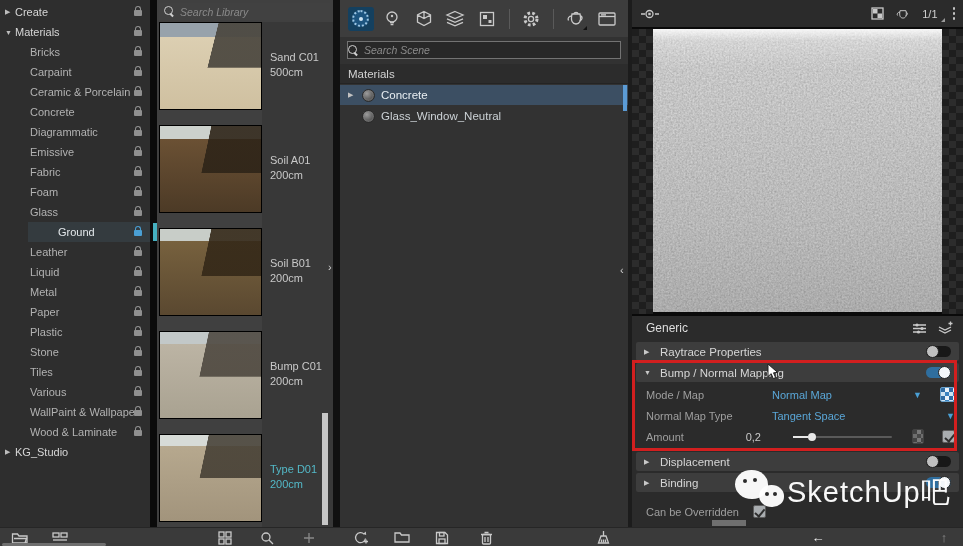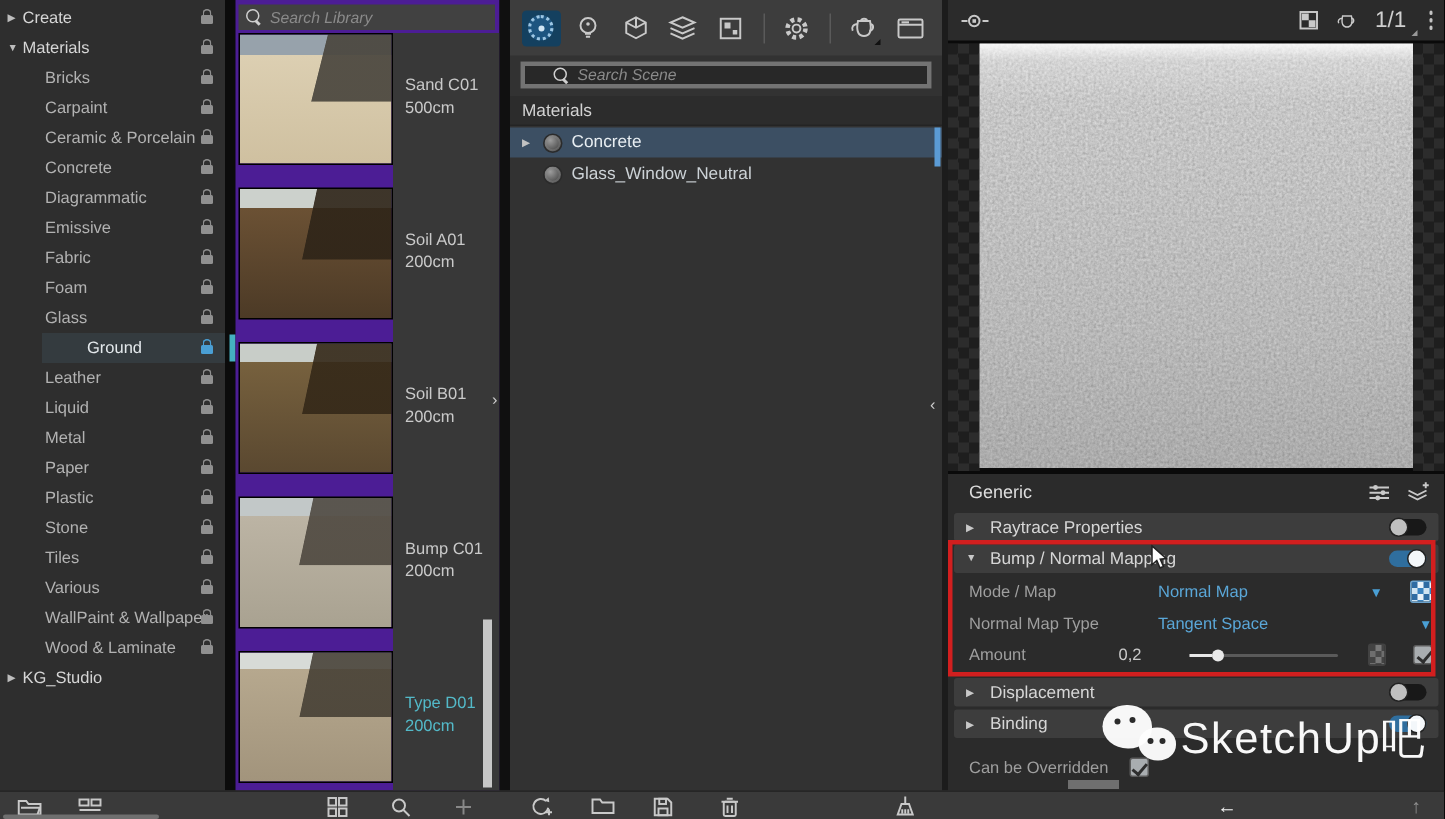--- a/index.html
+++ b/index.html
@@ -14,21 +14,21 @@
   .srow.group { padding-left:0; color:#d6d6d6; }
   .srow.child { padding-left:30px; }
   .srow .slabel { flex:1; white-space:nowrap; overflow:hidden; }
   .srow.sel { background:#343b3f; color:#e4e9ec;margin-left:28px; }
   .lock { position:absolute; right:8px; top:8px; width:8px; height:6px; background:#909090; border-radius:1px; }
   .lock::before { content:''; position:absolute; top:-4px; left:1px; width:4px; height:4px; border:1.4px solid #909090; border-bottom:none; border-radius:3px 3px 0 0; }
   .lock.blue { background:#4a9fd4; } .lock.blue::before { border-color:#4a9fd4; }
   .sel-accent { position:absolute; right:-7px; top:1px; width:4px; height:18px; background:#45b0c0; }
 
   
-  .lib { position:absolute; left:157px; top:0; width:176px; height:527px; background:#4c1d95; }
+  .lib { position:absolute; left:157px; top:0; width:176px; height:527px; background:#404040; }
   .lib-labelcol { position:absolute; left:105px; top:22px; width:71px; height:505px; background:#383838; }
   .lib-search { position:absolute; left:2px; top:3px; width:171px; height:17px; background:#414141; display:flex; align-items:center; gap:5px; padding:0 5px; }
   .searchbox input { background:transparent; border:none; outline:none; width:100%; font-size:10.5px; font-style:italic; color:#bbb; font-family:inherit; }
   .searchbox input::placeholder { color:#8a8a8a; font-style:italic; }
   .mag { flex:0 0 auto; width:11px; height:11px; position:relative; }
   .mag::before { content:''; position:absolute; left:0; top:0; width:7px; height:7px; border:1.5px solid #cfcfcf; border-radius:50%; }
   .mag::after { content:''; position:absolute; left:7px; top:7px; width:4px; height:1.6px; background:#cfcfcf; transform:rotate(45deg); transform-origin:0 0; }
   .lrow { position:absolute; left:2px; width:174px; height:88px; display:flex; }
   .thumb { width:103px; height:88px; border:1px solid #000; }
   .llab { width:71px; padding:28px 0 0 8px; font-size:11px; color:#c9c9c9; line-height:15px; }
@@ -46,34 +46,34 @@
 
   
   .mid { position:absolute; left:340px; top:0; width:288px; height:527px; background:#323232; }
   .mid-toolbar { position:absolute; left:0; top:0; width:288px; height:37px; background:#3d3d3d; display:flex; align-items:center; gap:6px; padding:0 8px; }
   .tbtn { width:26px; height:24px; display:flex; align-items:center; justify-content:center; position:relative; }
   .tbtn.active { background:#14405f; border-radius:3px; }
   .tsep { width:1px; height:20px; background:#5a5a5a; margin:0 3px; }
   .matdot { width:17px; height:17px; border-radius:50%; border:2px dotted #9cc6e4; background:#1d5580; position:relative; }
   .matdot::after { content:''; position:absolute; left:4.5px; top:4.5px; width:4px; height:4px; border-radius:50%; background:#cfe5f4; }
   .corner { position:absolute; right:1px; bottom:1px; width:0; height:0; border-left:4px solid transparent; border-bottom:4px solid #111; }
-  .mid-search { position:absolute; left:7px; top:41px; width:274px; height:18px; background:#282828; border:3px solid #737373; display:flex; align-items:center; gap:5px; padding:0 19px; }
+  .mid-search { position:absolute; left:7px; top:41px; width:274px; height:18px; background:#282828; border:1px solid #737373; display:flex; align-items:center; gap:5px; padding:0 0; }
   .mid-header { position:absolute; left:0; top:64px; width:288px; height:20px; background:#2c2c2c; border-bottom:1px solid #242424; font-size:11.5px; color:#d2d2d2; display:flex; align-items:center; padding-left:8px; }
   .trow { position:absolute; left:0; width:288px; height:20px; display:flex; align-items:center; gap:6px; font-size:11.5px; color:#ccd2d6; padding-left:8px; }
   .trow.sel { background:#3c4f63; color:#e8eef2; }
   .trow .arr { font-size:7px; color:#c2c2c2; width:8px; }
   .sphere { width:13px; height:13px; border-radius:50%; background:radial-gradient(circle at 35% 32%,#9d9d9d,#4a4a4a 75%); border:1px solid #2b2b2b; box-shadow:inset 0 0 0 1.5px rgba(140,140,140,.35); }
   .mid-scroll { position:absolute; right:1px; top:85px; width:4px; height:26px; background:#5b9bd5; }
 
   
   .divider2 { position:absolute; left:628px; top:0; width:4px; height:527px; background:#1c1c1c; }
   .right { position:absolute; left:632px; top:0; width:331px; height:527px; background:#2b2b2b; }
   .rp-header { position:absolute; left:0; top:0; width:331px; height:27px; display:flex; align-items:center; padding:0 8px; gap:10px; }
   .rp-sp { flex:1; }
-  .frame-counter { font-size:15px; color:#d0d0d0; position:relative; padding-right:5px; }
+  .frame-counter { font-size:11px; color:#d0d0d0; position:relative; padding-right:5px; }
   .frame-counter .corner { right:-2px; bottom:-2px; border-bottom-color:#999; }
   .kebab { display:flex; flex-direction:column; gap:2.5px; }
   .kebab i { width:2.5px; height:2.5px; border-radius:50%; background:#c4c4c4; }
 
   .preview { position:absolute; left:0; top:27px; width:331px; height:289px; background:#0a0a0a; }
   .checker { position:absolute; top:2px; height:285px; width:21px;
      background-image:conic-gradient(#2c2c2c 25%,#1e1e1e 0 50%,#2c2c2c 0 75%,#1e1e1e 0); background-size:14px 14px; }
   .tex { position:absolute; left:21px; top:2px; width:289px; height:283px; background:#8b8b8b; overflow:hidden; }
   .tex svg { display:block; width:100%; height:100%; }
   .tex::after { content:''; position:absolute; inset:0;

